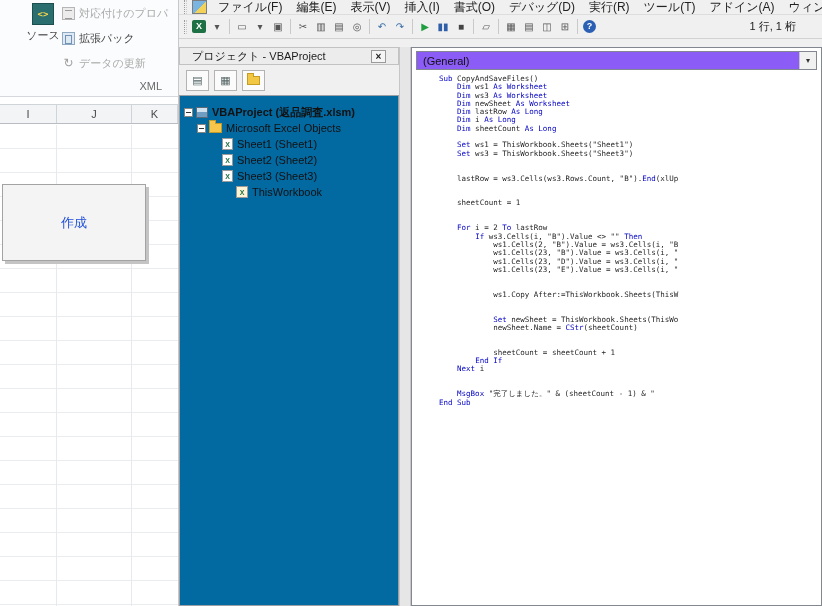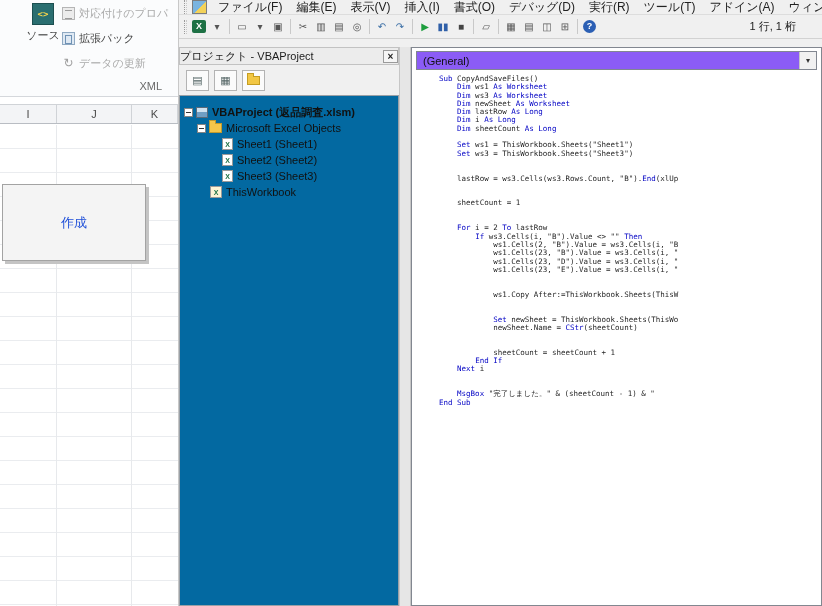--- a/index.html
+++ b/index.html
@@ -56,21 +56,21 @@
   .tb-excel { width:14px; height:13px; margin:0 2px; background:#1e7145; color:#fff;
     font:bold 9px/13px "Liberation Sans",sans-serif; text-align:center; border-radius:2px; display:block; }
   .tb-help { width:13px; height:13px; margin:0 2px; background:#2b5fb4; color:#fff; border-radius:50%;
     font:bold 9px/13px "Liberation Sans",sans-serif; text-align:center; display:block; }
   .tb-sep { flex:none; width:1px; height:15px; background:#c9c9c9; margin:0 3px; }
   .tb-status { margin-left:auto; margin-right:26px; font-size:11px; color:#222; white-space:nowrap; }
 
   
   .project-panel { position:absolute; left:0; top:47px; width:220px; bottom:0; background:#f0f0f0; }
   .pp-title { height:18px; display:flex; align-items:center; background:#ececec;
-    border:1px solid #c2c2c2; font-size:11px; color:#1c1c1c; padding:0 0; }
+    border:1px solid #c2c2c2; font-size:11px; color:#1c1c1c; padding:0 12px; }
   .pp-close { margin-left:auto; width:15px; height:13px; border:1px solid #9a9a9a; background:#f5f5f5;
     font:bold 10px/11px "Liberation Sans",sans-serif; text-align:center; color:#222; }
   .pp-toolbar { height:30px; display:flex; align-items:center; gap:5px; padding:0 7px; }
   .pj-btn { width:23px; height:21px; border:1px solid #b3b3b3; background:#fbfbfb;
     display:flex; align-items:center; justify-content:center; font-size:11px; color:#566; }
   .folder-ic { width:13px; height:9px; background:#f2c744; border:1px solid #c59d22; position:relative; }
   .folder-ic::before { content:""; position:absolute; left:-1px; top:-4px; width:5px; height:3px;
     background:#f2c744; border:1px solid #c59d22; border-bottom:none; }
   .pp-tree { position:absolute; left:0; right:0; top:48px; bottom:0; background:#0369a1;
     border:1px solid #9aa0a6; overflow:hidden; padding-top:8px; }
@@ -227,21 +227,21 @@
         <div class="tree-row" style="padding-left: 30px;">
           <span class="exp-space"></span>
           <span class="ti ti-sheet"></span>
           <span class="tree-label">Sheet2 (Sheet2)</span>
         </div>
         <div class="tree-row" style="padding-left: 30px;">
           <span class="exp-space"></span>
           <span class="ti ti-sheet"></span>
           <span class="tree-label">Sheet3 (Sheet3)</span>
         </div>
-        <div class="tree-row" style="padding-left: 18px;">
+        <div class="tree-row" style="padding-left: 44px;">
           <span class="exp-space"></span>
           <span class="ti ti-workbook"></span>
           <span class="tree-label">ThisWorkbook</span>
         </div>
       </div>
   </div>
 
   <div class="pp-scroll"></div>
 
   <div class="code-window">

